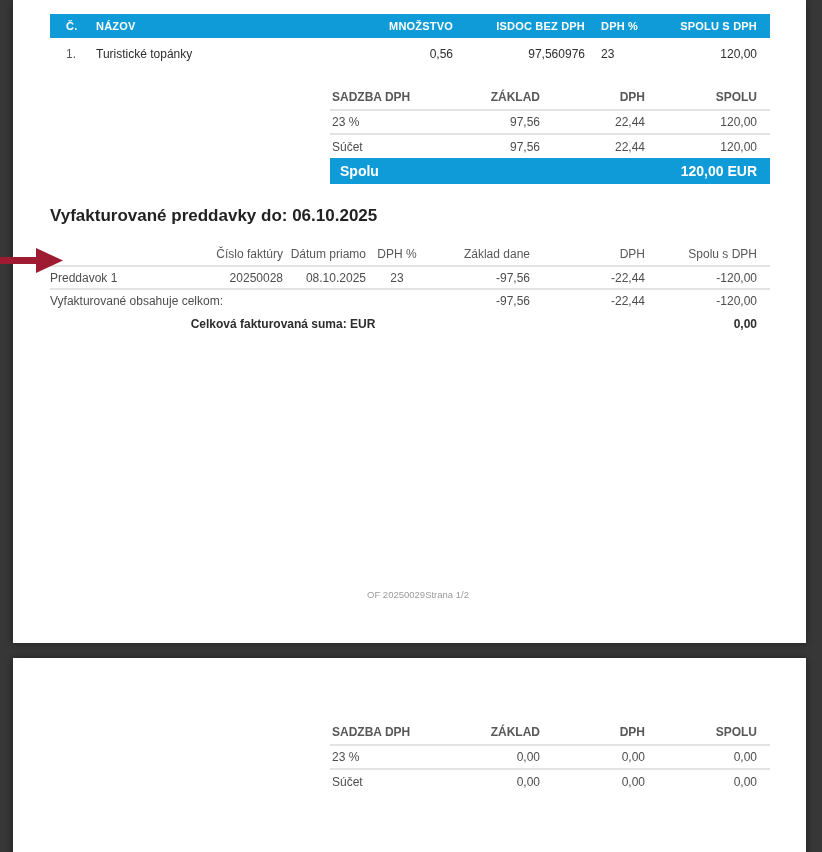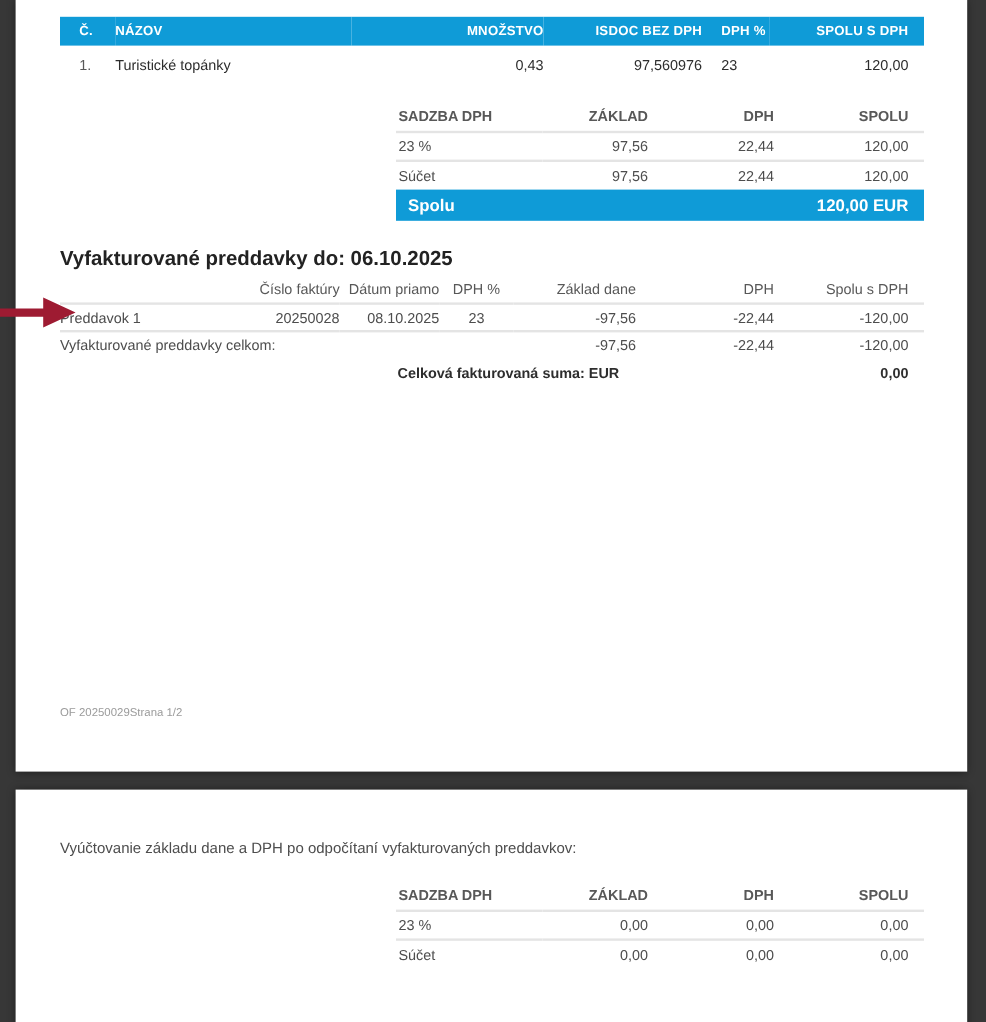--- a/index.html
+++ b/index.html
@@ -41,32 +41,32 @@
   .vat tbody tr { border-top:2px solid var(--line); }
   .total-bar {
     width:440px; margin-left:280px; height:26px; background:var(--accent);
     color:#fff; font-weight:bold; font-size:14px;
     display:flex; justify-content:space-between; align-items:center;
     padding:0 13px 0 10px;
   }
 
   
   .adv-heading { margin-top:22px; font-size:17px; font-weight:bold; color:#222222; }
-  .adv { width:720px; margin-top:3px; font-size:12px; color:var(--body); }
+  .adv { width:720px; margin-top:16px; font-size:12px; color:var(--body); }
   .adv th { font-weight:normal; color:var(--muted); height:24px; padding:0; white-space:nowrap; }
   .adv td { height:23px; padding:0; white-space:nowrap; }
   .adv .lined { border-top:2px solid var(--line); }
   .c-center { text-align:center; }
   .grand td { font-weight:bold; color:var(--ink); }
-  .grand .glabel { text-align:right; padding-right:14px; }
+  .grand .glabel { text-align:center; padding-right:14px; }
 
   
   .footer {
     position:absolute; left:37px; right:20px; bottom:43px;
-    display:flex; justify-content:flex-start; align-items:center;
+    display:flex; justify-content:center; align-items:center;
     font-size:9.5px; color:#9b9b9b;
   }
   .f-center { display:flex; align-items:center; gap:6px; color:#8792a0; }
   .f-center b { color:#6f7d8c; }
 
   .intro { font-size:12.5px; color:var(--body); }
   .vat2 { margin-top:20px; }
 
   
   .arrow { position:absolute; left:0; top:247px; z-index:5; }
@@ -93,21 +93,21 @@
           <th class="c-right">MNOŽSTVO</th>
           <th class="c-right">ISDOC BEZ DPH</th>
           <th class="c-left pad-l16">DPH %</th>
           <th class="c-right pad-r13">SPOLU S DPH</th>
         </tr>
       </thead>
       <tbody>
         <tr>
           <td class="c-left pad-l16 num-cell">1.</td>
           <td class="c-left bold">Turistické topánky</td>
-          <td class="c-right bold">0,43</td>
+          <td class="c-right bold">0,56</td>
           <td class="c-right bold">97,560976</td>
           <td class="c-left pad-l16 bold">23</td>
           <td class="c-right pad-r13 bold">120,00</td>
         </tr>
       </tbody>
     </table>
 
     <table class="vat" style="margin-top:20px">
       <colgroup>
           <col style="width:122px">
@@ -169,21 +169,21 @@
         <tr>
           <td class="c-left lined">Preddavok 1</td>
           <td class="c-right lined">20250028</td>
           <td class="c-right lined">08.10.2025</td>
           <td class="c-center lined">23</td>
           <td class="c-right lined">-97,56</td>
           <td class="c-right lined">-22,44</td>
           <td class="c-right pad-r13 lined">-120,00</td>
         </tr>
         <tr>
-          <td class="c-left lined" colspan="4">Vyfakturované preddavky celkom:</td>
+          <td class="c-left lined" colspan="4">Vyfakturované obsahuje celkom:</td>
           <td class="c-right lined">-97,56</td>
           <td class="c-right lined">-22,44</td>
           <td class="c-right pad-r13 lined">-120,00</td>
         </tr>
         <tr class="grand">
           <td class="glabel" colspan="5">Celková fakturovaná suma: EUR</td>
           <td></td>
           <td class="c-right pad-r13">0,00</td>
         </tr>
       </tbody>
@@ -191,21 +191,20 @@
 
     <div class="footer">
       <span>OF 20250029</span>
       <span>Strana 1/2</span>
     </div>
   </div>
 </div>
 
 <div class="page" id="page2">
   <div class="content2">
-    <div class="intro">Vyúčtovanie základu dane a DPH po odpočítaní vyfakturovaných preddavkov:</div>
 
     <table class="vat vat2">
       <colgroup>
           <col style="width:122px">
           <col style="width:88px">
           <col style="width:105px">
           <col style="width:125px">
         </colgroup>
       <thead>
         <tr>

